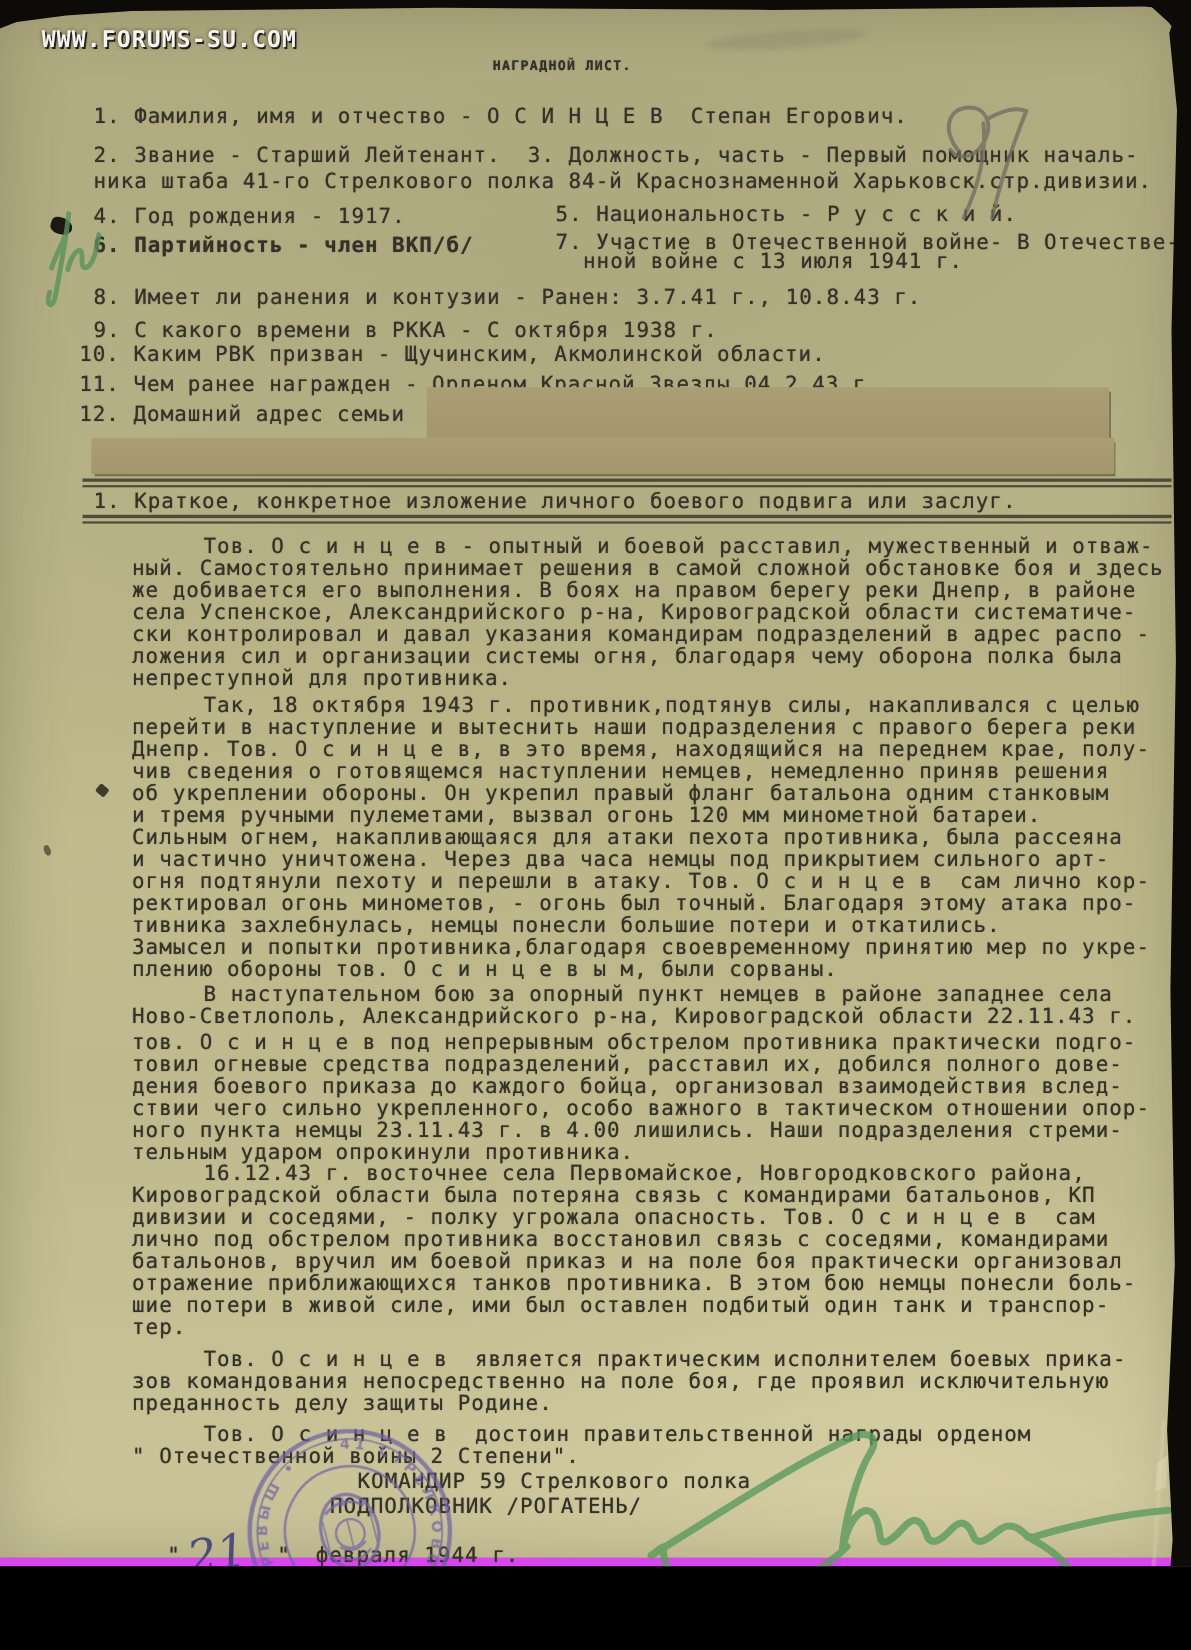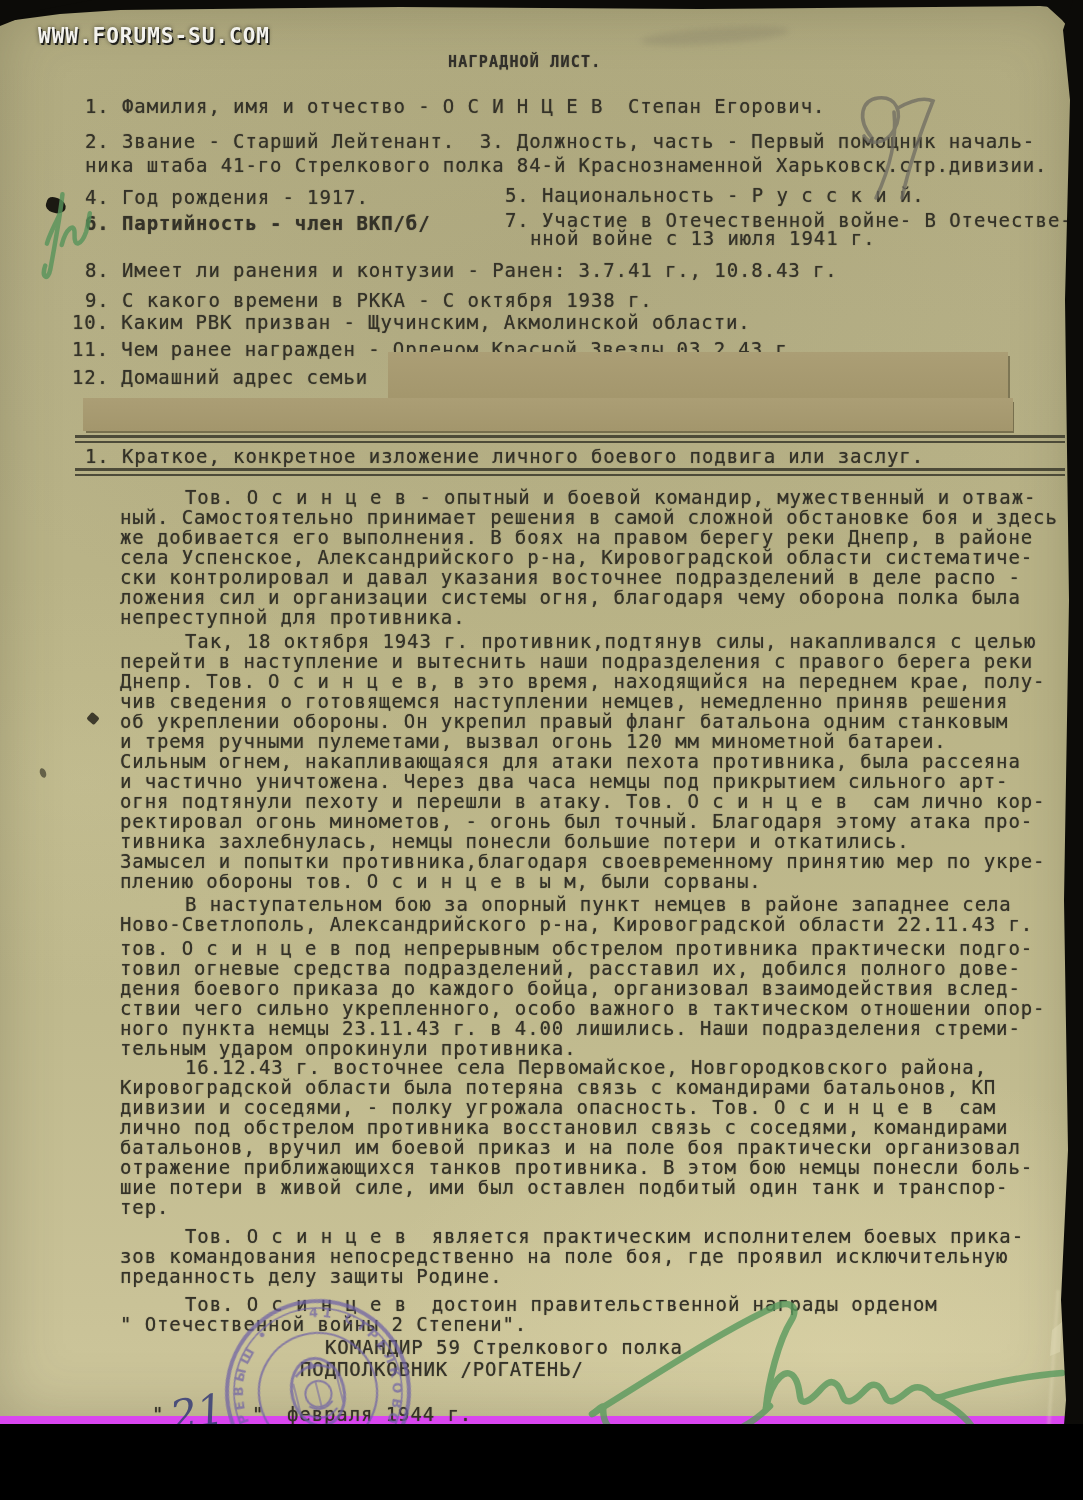--- a/index.html
+++ b/index.html
@@ -8,21 +8,21 @@
   #paper{position:absolute;left:0;top:6px;right:10px;bottom:8px;
     background:
       radial-gradient(ellipse 700px 420px at 78% 96%, rgba(228,220,175,.45), rgba(228,220,175,0) 70%),
       radial-gradient(ellipse 500px 300px at 8% 55%, rgba(210,204,160,.25), rgba(210,204,160,0) 70%),
       radial-gradient(ellipse 900px 500px at 50% 20%, rgba(120,114,80,.12), rgba(120,114,80,0) 75%),
       linear-gradient(180deg,#b1ab80 0%,#b7b187 22%,#bab487 48%,#c0ba8e 72%,#c9c297 92%,#cdc69b 100%);
     box-shadow:inset 0 0 60px rgba(60,55,35,.25);}
   .tl{position:absolute;white-space:pre;font-size:19px;letter-spacing:.9px;line-height:20px;
       color:#343228;text-shadow:0 0 1px rgba(52,50,40,.75);}
   .tl.b{font-weight:bold;}
-  #doc-title{position:absolute;left:448px;top:53px;font-size:15px;font-weight:bold;
+  #doc-title{position:absolute;left:448px;top:53px;font-size:12px;font-weight:bold;
       letter-spacing:1.2px;color:#32302a;text-shadow:0 0 1px rgba(50,48,40,.8);}
   #watermark{position:absolute;left:38px;top:24px;font-size:21px;font-weight:bold;letter-spacing:1px;
       color:#f4f3ee;text-shadow:1.5px 1.5px 0 #20201c,0 0 4px rgba(0,0,0,.55);}
   .redact{position:absolute;background:linear-gradient(180deg,#ab9e75,#a3966c);}
   #redact-1{left:388px;top:352px;width:620px;height:50px;box-shadow:3px 3px 0 -1px rgba(58,48,24,.45);}
   #redact-2{left:83px;top:398px;width:930px;height:33px;box-shadow:2px 3px 0 -1px rgba(58,48,24,.5);}
   .rule{position:absolute;height:2px;background:#3b392c;opacity:.85;}
   .speck{position:absolute;border-radius:50%;}
   #smudge{position:absolute;left:640px;top:28px;width:150px;height:16px;border-radius:50%;
       background:rgba(100,95,82,.18);filter:blur(3px);transform:rotate(-4deg);}
@@ -46,32 +46,32 @@
       <div class="tl" style="left: 85px; top: 131px;">2. Звание - Старший Лейтенант.  3. Должность, часть - Первый помощник началь-</div>
       <div class="tl" style="left: 85px; top: 155px;">ника штаба 41-го Стрелкового полка 84-й Краснознаменной Харьковск.стр.дивизии.</div>
       <div class="tl" style="left: 85px; top: 187px;">4. Год рождения - 1917.</div>
       <div class="tl" style="left: 505px; top: 185px;">5. Национальность - Р у с с к и й.</div>
       <div class="tl b" style="left: 85px; top: 213px;">6. Партийность - член ВКП/б/</div>
       <div class="tl" style="left: 505px; top: 210px;">7. Участие в Отечественной войне- В Отечестве-</div>
       <div class="tl" style="left: 530px; top: 228px;">нной войне с 13 июля 1941 г.</div>
       <div class="tl" style="left: 85px; top: 260px;">8. Имеет ли ранения и контузии - Ранен: 3.7.41 г., 10.8.43 г.</div>
       <div class="tl" style="left: 85px; top: 290px;">9. С какого времени в РККА - С октября 1938 г.</div>
       <div class="tl" style="left: 72px; top: 312px;">10. Каким РВК призван - Щучинским, Акмолинской области.</div>
-      <div class="tl" style="left: 72px; top: 339px;">11. Чем ранее награжден - Орденом Красной Звезды 03.2.43 г.</div>
+      <div class="tl" style="left: 72px; top: 339px;">11. Чем ранее награжден - Орденом Красной Звезды 04.2.43 г.</div>
       <div class="tl" style="left: 72px; top: 367px;">12. Домашний адрес семьи</div>
     </div>
   <div>
       <div class="tl" style="left: 85px; top: 446px;">1. Краткое, конкретное изложение личного боевого подвига или заслуг.</div>
     </div>
   <div>
-      <div class="tl" style="left: 185px; top: 487px;">Тов. О с и н ц е в - опытный и боевой командир, мужественный и отваж-</div>
+      <div class="tl" style="left: 185px; top: 487px;">Тов. О с и н ц е в - опытный и боевой расставил, мужественный и отваж-</div>
       <div class="tl" style="left: 120px; top: 507px;">ный. Самостоятельно принимает решения в самой сложной обстановке боя и здесь</div>
       <div class="tl" style="left: 120px; top: 527px;">же добивается его выполнения. В боях на правом берегу реки Днепр, в районе</div>
       <div class="tl" style="left: 120px; top: 547px;">села Успенское, Александрийского р-на, Кировоградской области систематиче-</div>
-      <div class="tl" style="left: 120px; top: 567px;">ски контролировал и давал указания восточнее подразделений в деле распо -</div>
+      <div class="tl" style="left: 120px; top: 567px;">ски контролировал и давал указания командирам подразделений в адрес распо -</div>
       <div class="tl" style="left: 120px; top: 587px;">ложения сил и организации системы огня, благодаря чему оборона полка была</div>
       <div class="tl" style="left: 120px; top: 607px;">непреступной для противника.</div>
       <div class="tl" style="left: 185px; top: 631px;">Так, 18 октября 1943 г. противник,подтянув силы, накапливался с целью</div>
       <div class="tl" style="left: 120px; top: 651px;">перейти в наступление и вытеснить наши подразделения с правого берега реки</div>
       <div class="tl" style="left: 120px; top: 671px;">Днепр. Тов. О с и н ц е в, в это время, находящийся на переднем крае, полу-</div>
       <div class="tl" style="left: 120px; top: 691px;">чив сведения о готовящемся наступлении немцев, немедленно приняв решения</div>
       <div class="tl" style="left: 120px; top: 711px;">об укреплении обороны. Он укрепил правый фланг батальона одним станковым</div>
       <div class="tl" style="left: 120px; top: 731px;">и тремя ручными пулеметами, вызвал огонь 120 мм минометной батареи.</div>
       <div class="tl" style="left: 120px; top: 751px;">Сильным огнем, накапливающаяся для атаки пехота противника, была рассеяна</div>
       <div class="tl" style="left: 120px; top: 771px;">и частично уничтожена. Через два часа немцы под прикрытием сильного арт-</div>

